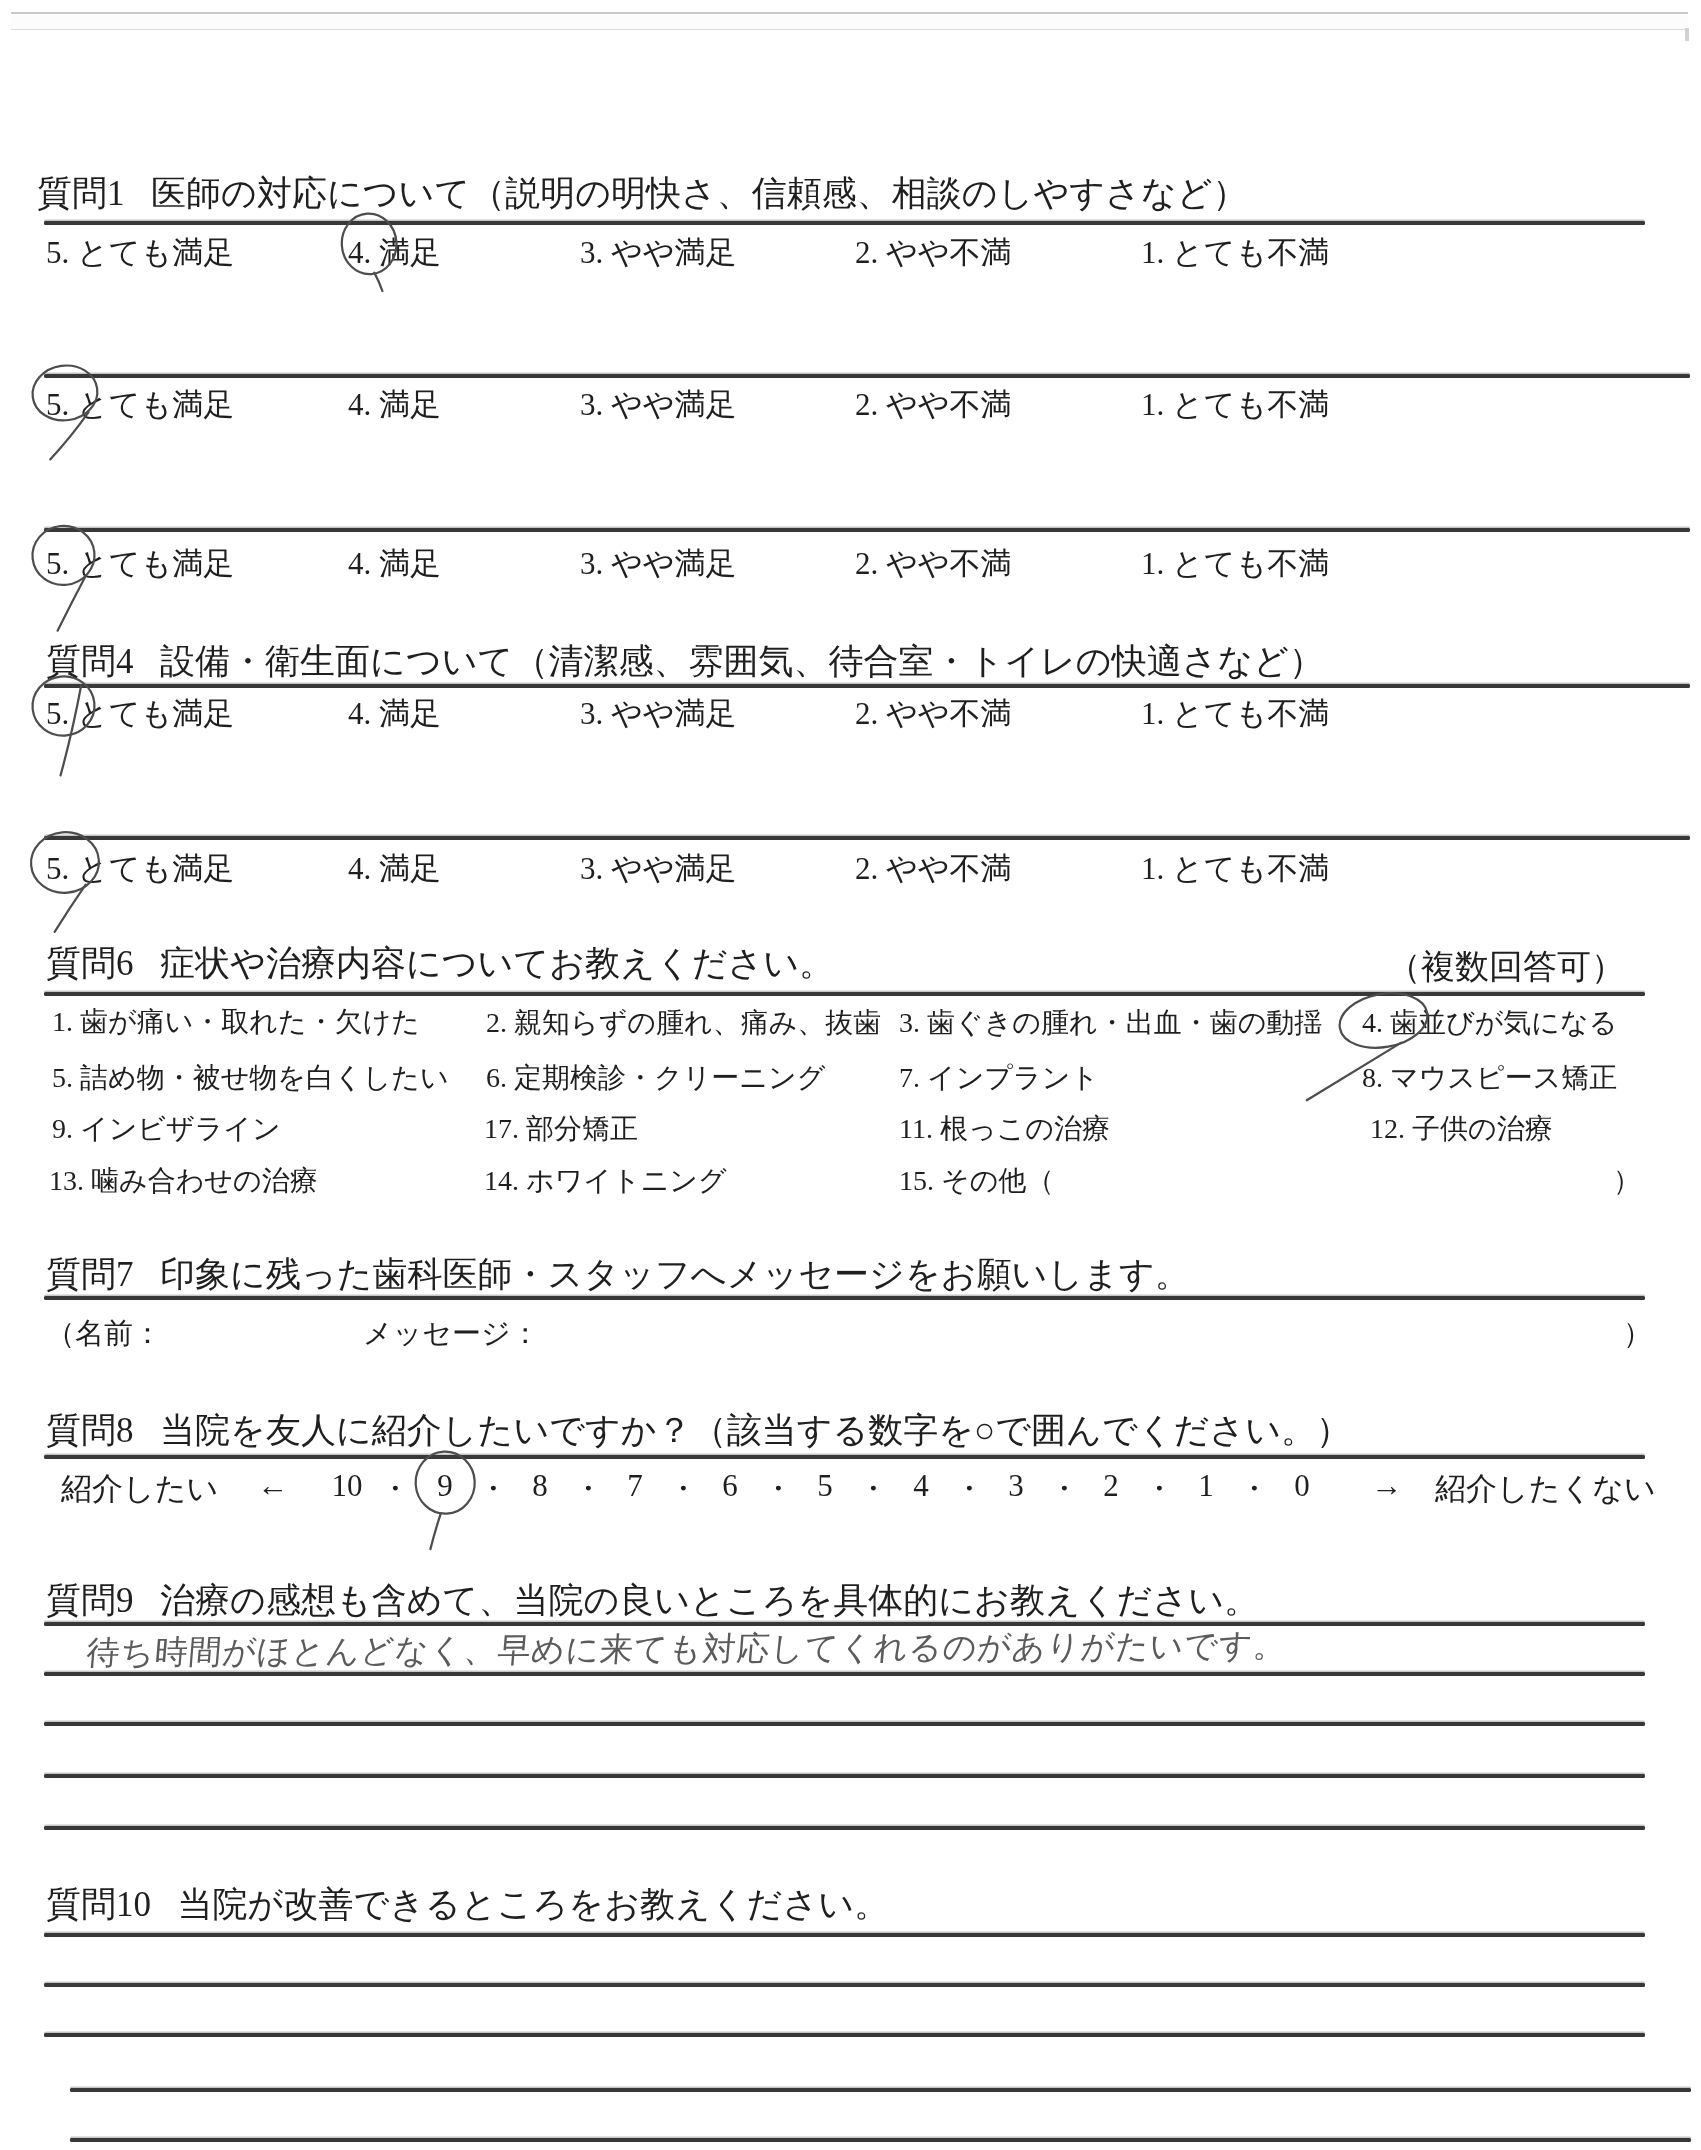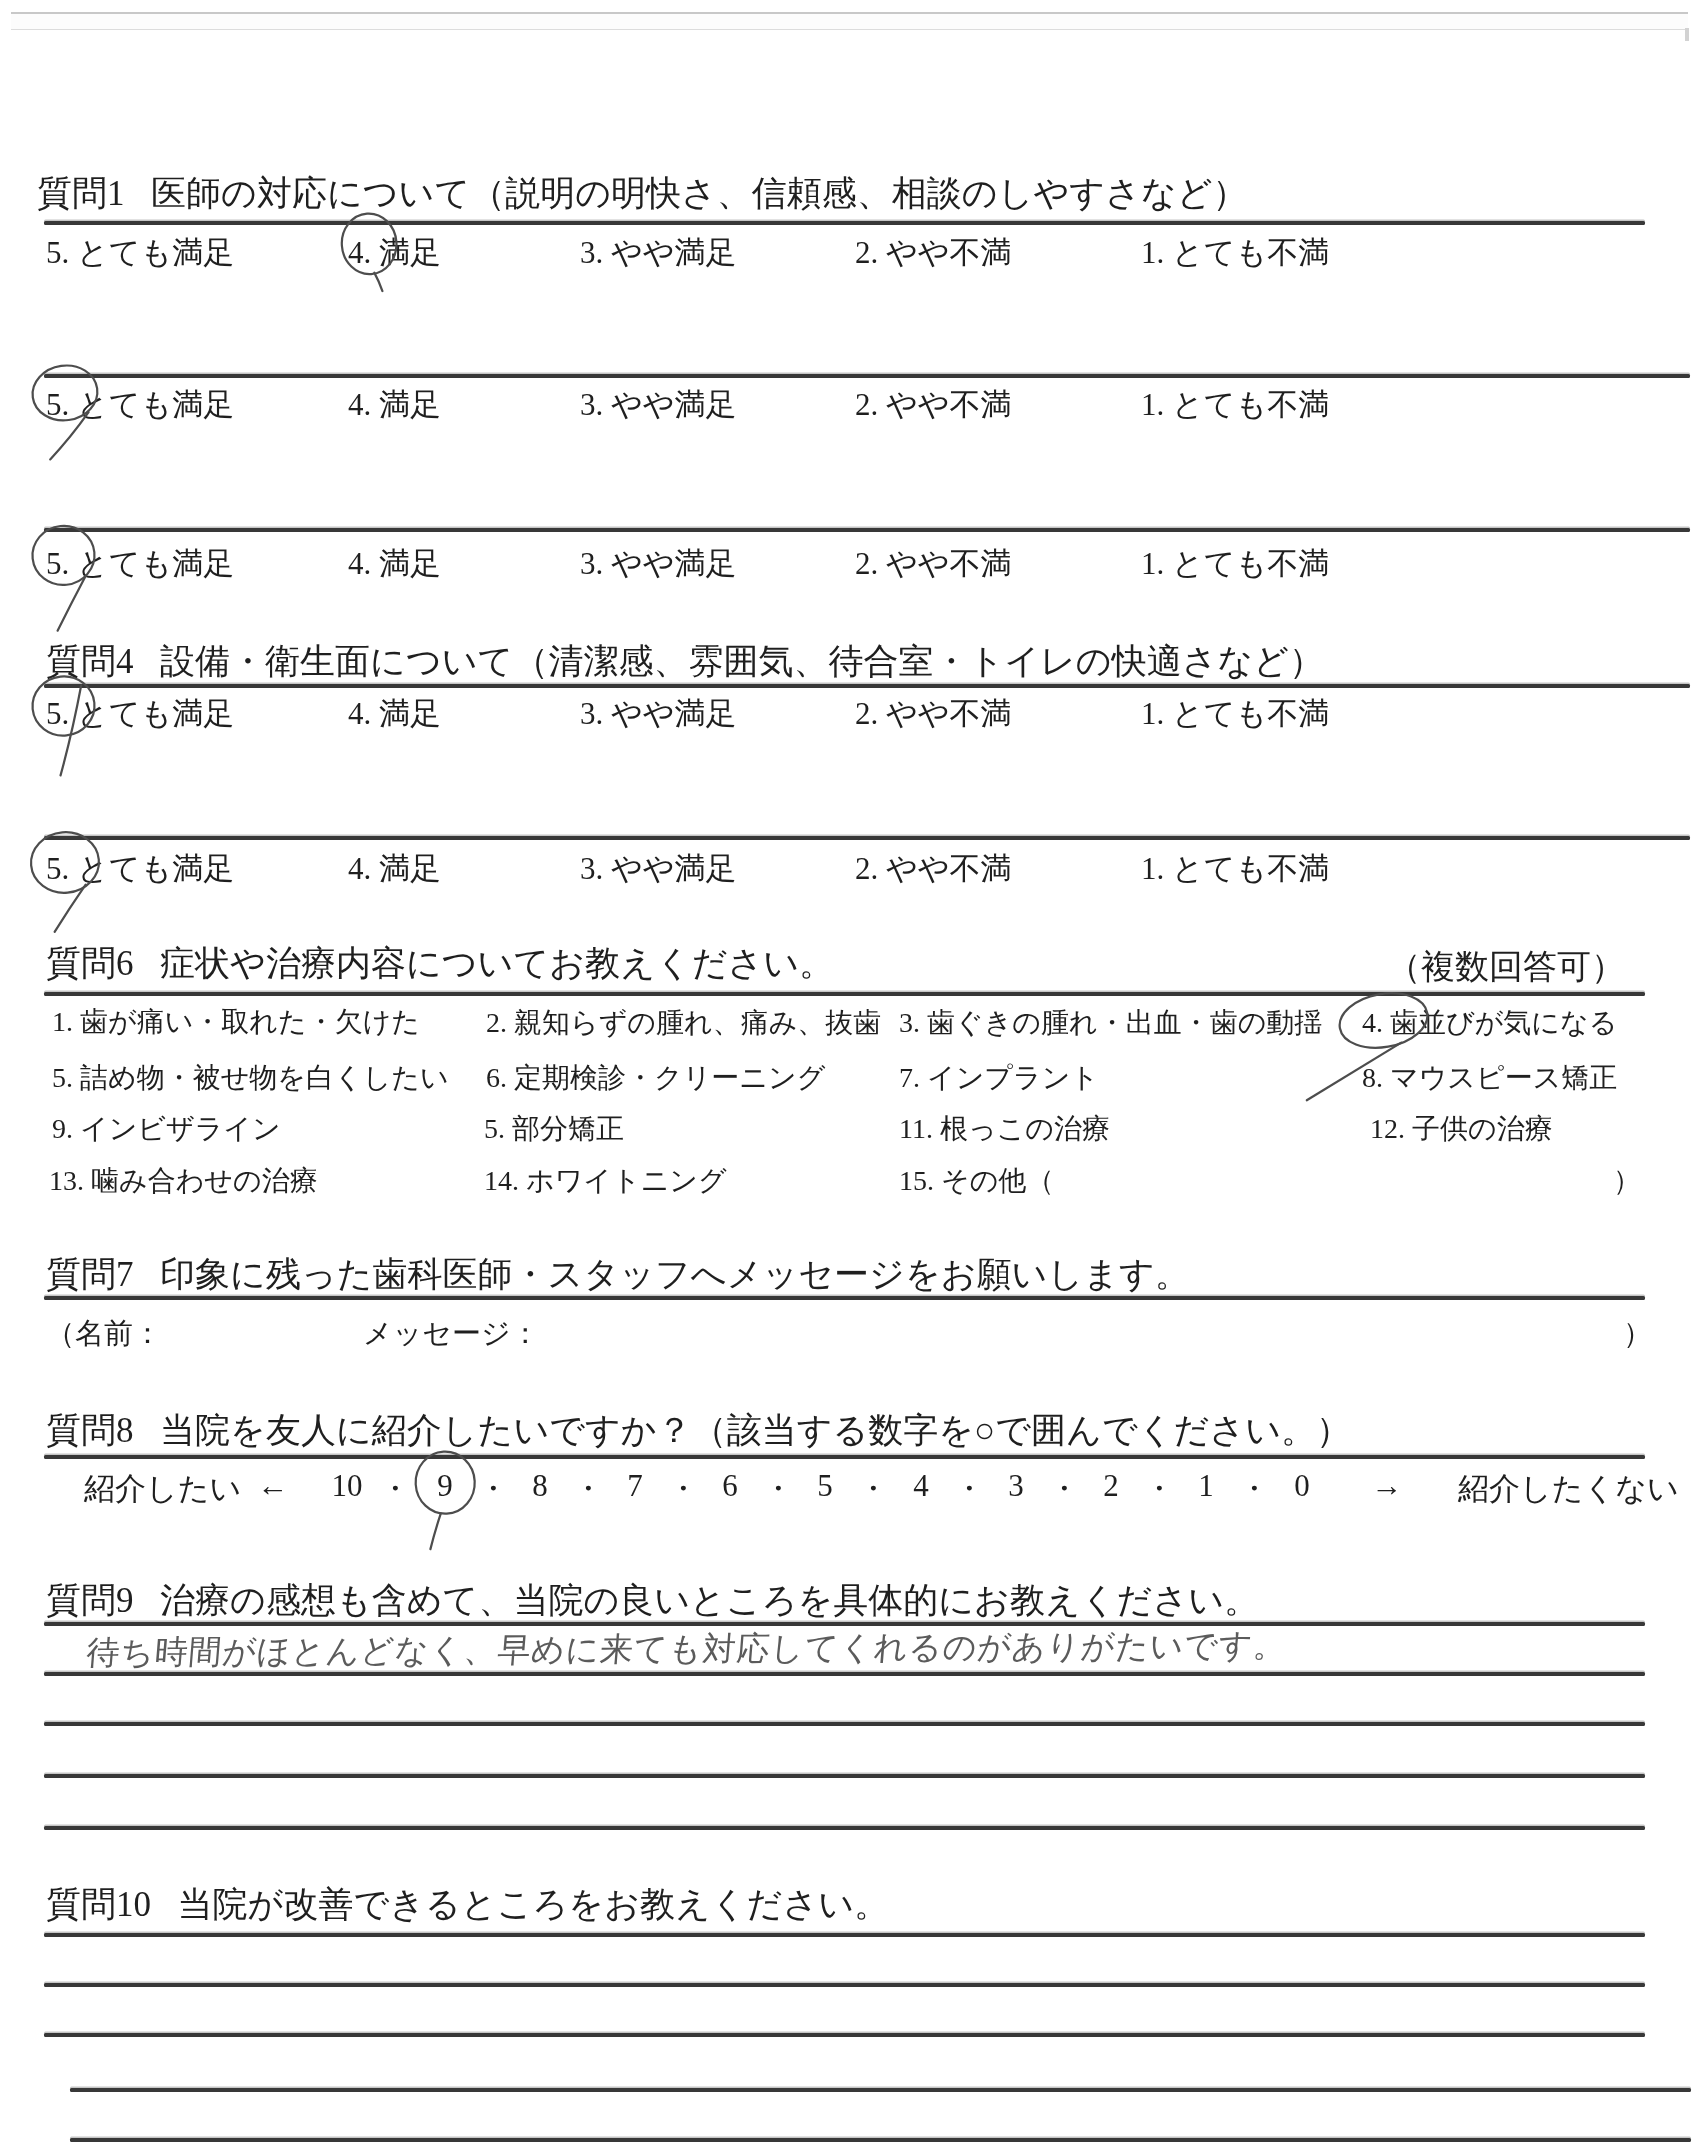--- a/index.html
+++ b/index.html
@@ -9,21 +9,21 @@
   .title{font-size:47px;letter-spacing:1.5px;font-weight:500;}
   .qheader{font-size:35px;}
   .q-title{margin-left:26.6px;}
   .qnote{font-size:34px;}
   .rule{position:absolute;height:3.7px;background:#383838;border-radius:1.5px;
         box-shadow:0 -1.5px 0 rgba(90,90,90,.35);}
   .opt{position:absolute;font-size:31px;white-space:nowrap;}
   .q6opt{position:absolute;font-size:28px;white-space:nowrap;}
   .q7lbl{position:absolute;font-size:29px;white-space:nowrap;}
   .q8item{position:absolute;font-size:31px;transform:translateX(-50%);}
-  .q8label{position:absolute;font-size:31px;white-space:nowrap;margin-left:23px;}
+  .q8label{position:absolute;font-size:31px;white-space:nowrap;}
   .handwriting{position:absolute;font-family:"DejaVu Sans",sans-serif;font-size:33px;
         color:#4e4e4e;transform:skewX(-5deg) rotate(-0.35deg);letter-spacing:0.7px;
         white-space:nowrap;opacity:.92;}
   .artifact-band{position:absolute;left:11px;top:11.8px;width:1677px;height:14.8px;
         background:#fcfcfc;border-top:2.2px solid #c8c8c8;border-bottom:1.5px solid #dcdcdc;}
   .artifact-tick{position:absolute;left:1685px;top:28px;width:3.7px;height:13.3px;background:#d2d2d2;}
   svg.marks{position:absolute;left:0;top:0;pointer-events:none;}
 </style>
 </head>
 <body>
@@ -85,21 +85,21 @@
   <span class="q6opt" style="left:486px;top:1004px">2. 親知らずの腫れ、痛み、抜歯</span>
   <span class="q6opt" style="left:899px;top:1004px">3. 歯ぐきの腫れ・出血・歯の動揺</span>
   <span class="q6opt" style="left:1362px;top:1004px">4. 歯並びが気になる</span>
 
   <span class="q6opt" style="left:52px;top:1059px">5. 詰め物・被せ物を白くしたい</span>
   <span class="q6opt" style="left:486px;top:1059px">6. 定期検診・クリーニング</span>
   <span class="q6opt" style="left:899px;top:1059px">7. インプラント</span>
   <span class="q6opt" style="left:1362px;top:1059px">8. マウスピース矯正</span>
 
   <span class="q6opt" style="left:52px;top:1110px">9. インビザライン</span>
-  <span class="q6opt" style="left:484px;top:1110px">5. 部分矯正</span>
+  <span class="q6opt" style="left:484px;top:1110px">17. 部分矯正</span>
   <span class="q6opt" style="left:899px;top:1110px">11. 根っこの治療</span>
   <span class="q6opt" style="left:1370px;top:1110px">12. 子供の治療</span>
 
   <span class="q6opt" style="left:49px;top:1162px">13. 噛み合わせの治療</span>
   <span class="q6opt" style="left:484px;top:1162px">14. ホワイトニング</span>
   <span class="q6opt" style="left:899px;top:1162px">15. その他（</span>
   <span class="q6opt" style="left:1613px;top:1162px">）</span>
 
   <div class="abs qheader" style="left:46px;top:1251px">
     <span>質問7</span><span class="q-title">印象に残った歯科医師・スタッフへメッセージをお願いします。</span>

